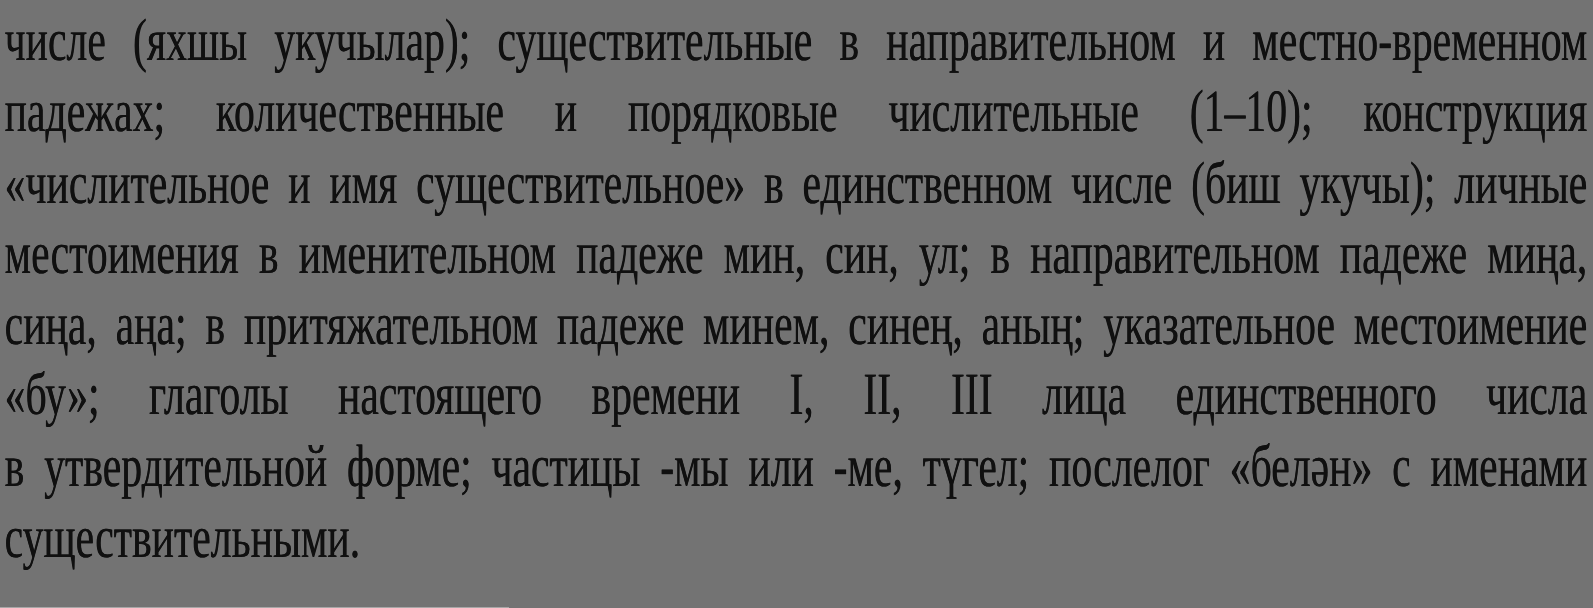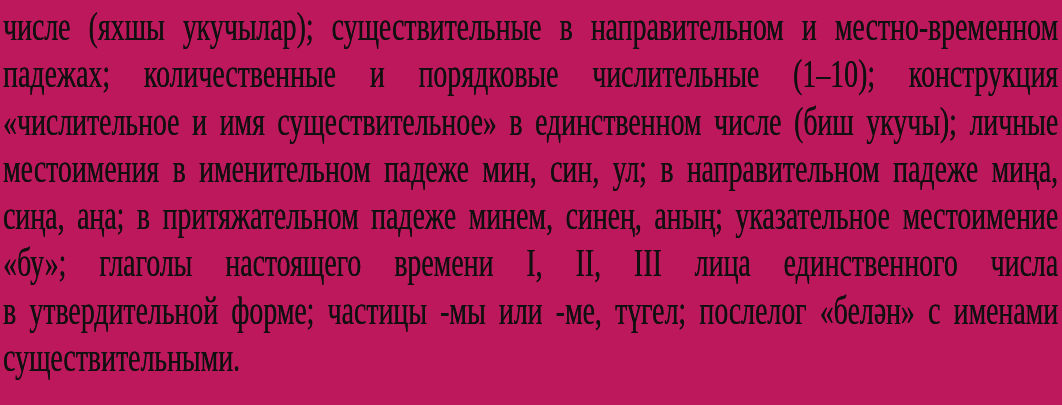--- a/index.html
+++ b/index.html
@@ -3,21 +3,21 @@
 <meta charset="utf-8">
 <style>
   html, body {
     margin: 0;
     padding: 0;
   }
   .page {
     position: relative;
     width: 1062px;
     height: 405px;
-    background: #be185d;
+    background: #737373;
     overflow: hidden;
     box-sizing: border-box;
   }
   .paragraph {
     position: absolute;
     top: 3px;
     left: 3px;
     font-family: "Liberation Serif", "DejaVu Serif", serif;
     font-size: 40px;
     color: #101010;

